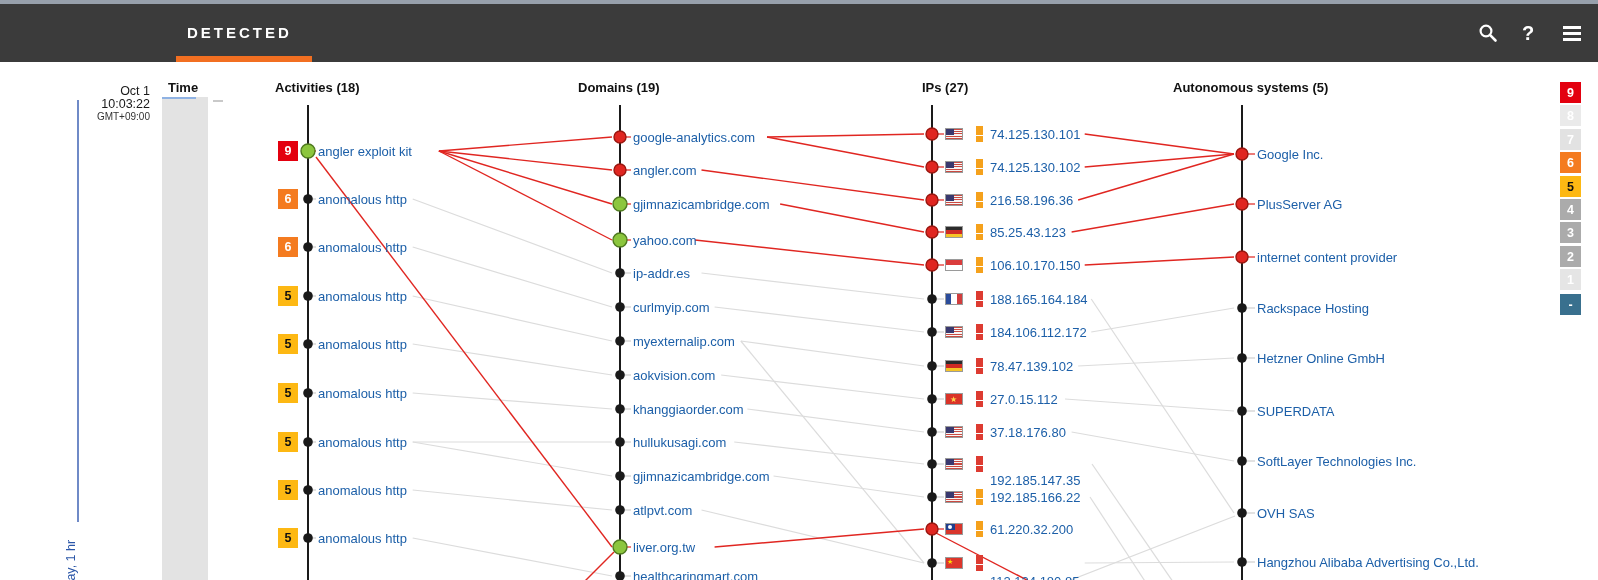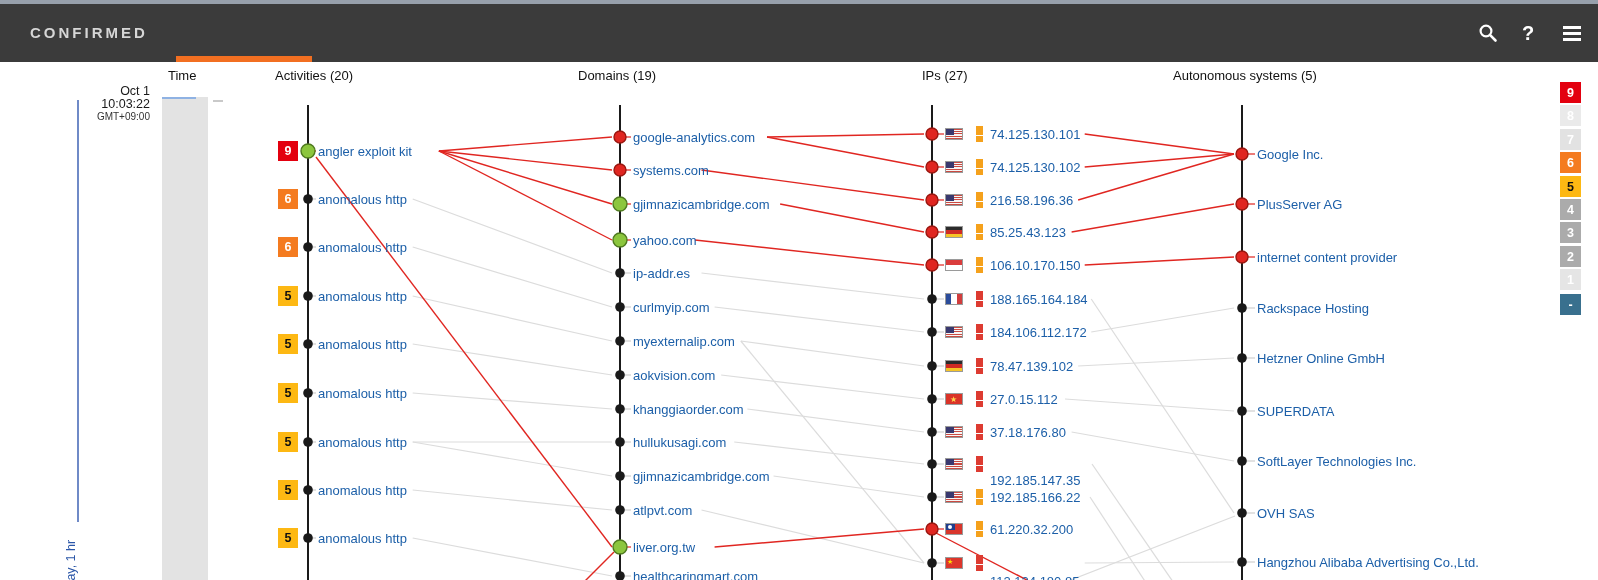--- a/index.html
+++ b/index.html
@@ -23,21 +23,21 @@
   
   .tsline{position:absolute;left:40px;width:110px;text-align:right;font-size:12.5px;color:#1A1A1A;}
   .tsline.small{font-size:10px;color:#333;}
   .timecol{position:absolute;left:162px;top:97px;width:46px;height:483px;background:#E3E3E3;cursor:pointer;}
   .timecol-mark{position:absolute;left:162px;top:97px;width:34px;height:2px;background:#8FB2E3;}
   .timecol-dash{position:absolute;left:213px;top:100px;width:10px;height:2px;background:#C9C9C9;}
   .duration{position:absolute;left:64px;top:598px;transform:rotate(-90deg);transform-origin:0 0;
             font-size:12.5px;color:#2A56A8;white-space:nowrap;}
   
   #graph{position:absolute;left:0;top:0;}
-  .colhead{position:absolute;top:68px;font-size:13px;font-weight:normal;color:#111;white-space:nowrap;}
+  .colhead{position:absolute;top:80px;font-size:13px;font-weight:bold;color:#111;white-space:nowrap;}
   .nlabel{position:absolute;font-size:13px;color:#1C5FA8;white-space:nowrap;
           transform:translateY(-50%);cursor:pointer;}
   .badge{position:absolute;width:20px;height:20px;transform:translateY(-50%);
          display:flex;align-items:center;justify-content:center;
          font-size:12.5px;font-weight:bold;}
   
   .flag{position:absolute;width:18px;height:12px;box-sizing:border-box;border:1px solid #9a9a9a;
         transform:translateY(-50%);overflow:hidden;}
   .flag-us{background:repeating-linear-gradient(180deg,#CB4A41 0 1.1px,#F6F6F6 1.1px 2.2px);}
   .flag-us::before{content:"";position:absolute;left:0;top:0;width:8px;height:6px;background:#39386E;}
@@ -57,21 +57,21 @@
   .volbar-red{background:linear-gradient(180deg,#DD3B31 0 9px,transparent 9px 10.5px,#DD3B31 10.5px 16px);}
   
   .rail-badge{position:absolute;left:1560px;width:21px;height:21px;display:flex;align-items:center;
               justify-content:center;font-size:12.5px;font-weight:bold;cursor:pointer;}
 </style>
 </head>
 <body>
 
 <div class="topstrip"></div>
 <div class="appbar">
-  <div class="tab" style="left:30px">CONFIRMED</div>
+  <div class="tab active" style="left:187px">DETECTED</div>
   <div class="tab-underline"></div>
   <span class="hicon" style="left:1476px">
     <svg width="20" height="20" viewBox="0 0 20 20">
       <circle cx="8" cy="8" r="5.4" fill="none" stroke="#fff" stroke-width="2.2"></circle>
       <line x1="12.2" y1="12.2" x2="17.5" y2="17.5" stroke="#fff" stroke-width="2.6" stroke-linecap="round"></line>
     </svg>
   </span>
   <span class="hicon qmark" style="left:1516px">?</span>
   <span class="hicon" style="left:1560px">
     <span class="hamburger">
@@ -84,21 +84,21 @@
 
 <div class="tsline" style="top:84px">Oct 1</div>
 <div class="tsline" style="top:97px">10:03:22</div>
 <div class="tsline small" style="top:111px">GMT+09:00</div>
 <div class="timecol"></div>
 <div class="timecol-mark"></div>
 <div class="timecol-dash"></div>
 <div class="duration">1 day, 1 hr</div>
 
 <div class="colhead" style="left:168px">Time</div>
-<div class="colhead" style="left:275px">Activities (20)</div>
+<div class="colhead" style="left:275px">Activities (18)</div>
 <div class="colhead" style="left:578px">Domains (19)</div>
 <div class="colhead" style="left:922px">IPs (27)</div>
 <div class="colhead" style="left:1173px">Autonomous systems (5)</div>
 
 <svg id="graph" width="1598" height="580">
     <line x1="78" y1="100" x2="78" y2="522" stroke="#3F63B5" stroke-width="1.5"></line>
     <line x1="308" y1="105" x2="308" y2="582" stroke="#1A1A1A" stroke-width="2"></line>
     <line x1="620" y1="105" x2="620" y2="582" stroke="#1A1A1A" stroke-width="2"></line>
     <line x1="932" y1="105" x2="932" y2="582" stroke="#1A1A1A" stroke-width="2"></line>
     <line x1="1242" y1="105" x2="1242" y2="582" stroke="#1A1A1A" stroke-width="2"></line>
@@ -254,21 +254,21 @@
     <div class="nlabel" style="left:318px;top:344px">anomalous http</div>
     <div class="badge" style="left:278px;top:393px;background:#FDB813;color:#111111">5</div>
     <div class="nlabel" style="left:318px;top:393px">anomalous http</div>
     <div class="badge" style="left:278px;top:442px;background:#FDB813;color:#111111">5</div>
     <div class="nlabel" style="left:318px;top:442px">anomalous http</div>
     <div class="badge" style="left:278px;top:490px;background:#FDB813;color:#111111">5</div>
     <div class="nlabel" style="left:318px;top:490px">anomalous http</div>
     <div class="badge" style="left:278px;top:538px;background:#FDB813;color:#111111">5</div>
     <div class="nlabel" style="left:318px;top:538px">anomalous http</div>
     <div class="nlabel" style="left:633px;top:137px">google-analytics.com</div>
-    <div class="nlabel" style="left:633px;top:170px">systems.com</div>
+    <div class="nlabel" style="left:633px;top:170px">angler.com</div>
     <div class="nlabel" style="left:633px;top:204px">gjimnazicambridge.com</div>
     <div class="nlabel" style="left:633px;top:240px">yahoo.com</div>
     <div class="nlabel" style="left:633px;top:273px">ip-addr.es</div>
     <div class="nlabel" style="left:633px;top:307px">curlmyip.com</div>
     <div class="nlabel" style="left:633px;top:341px">myexternalip.com</div>
     <div class="nlabel" style="left:633px;top:375px">aokvision.com</div>
     <div class="nlabel" style="left:633px;top:409px">khanggiaorder.com</div>
     <div class="nlabel" style="left:633px;top:442px">hullukusagi.com</div>
     <div class="nlabel" style="left:633px;top:476px">gjimnazicambridge.com</div>
     <div class="nlabel" style="left:633px;top:510px">atlpvt.com</div>

